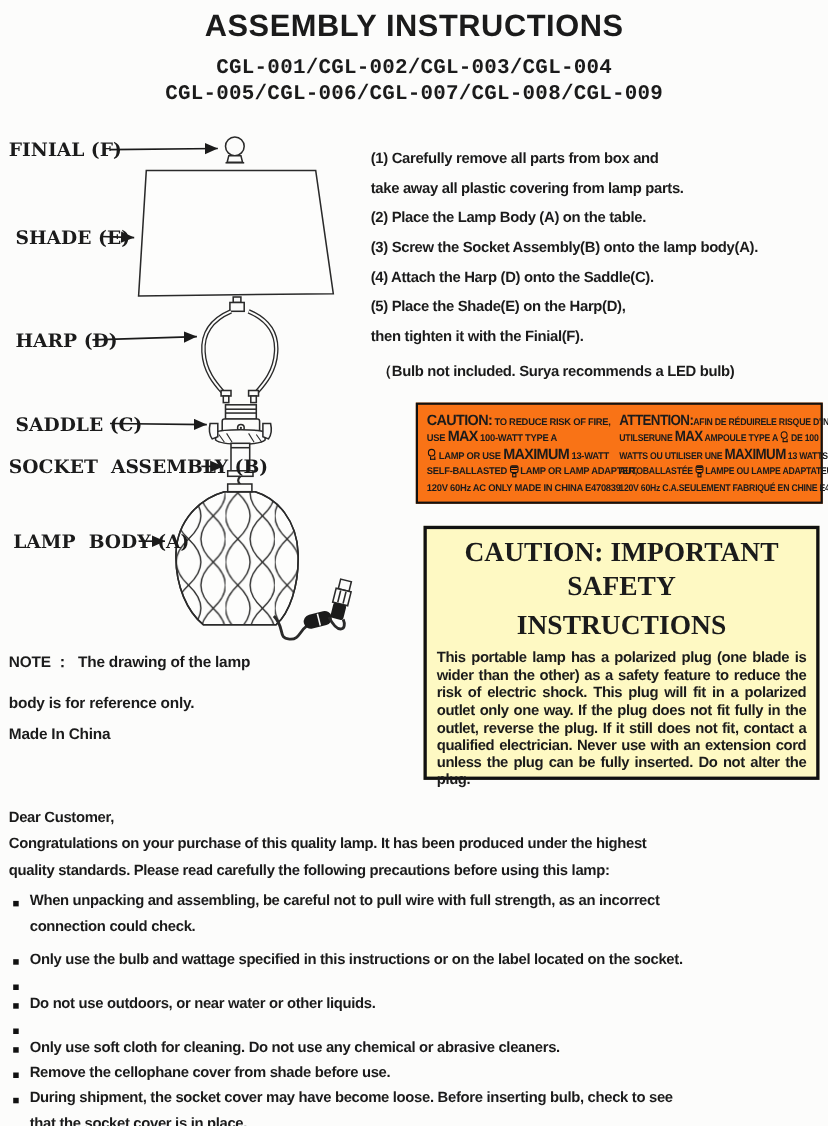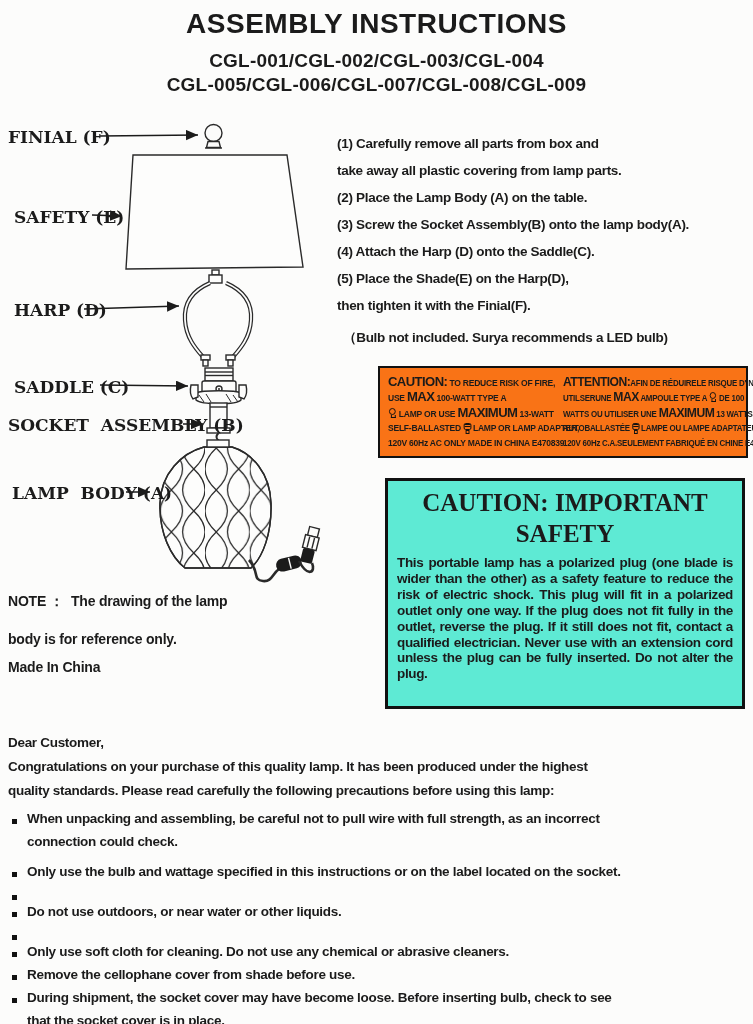--- a/index.html
+++ b/index.html
@@ -4,21 +4,21 @@
 <style>
   html,body{margin:0;padding:0;background:#e8e8e8;}
   .page{
     position:relative;width:753px;height:1024px;margin:0 auto;
     background:#fcfcfb;color:#1b1b1b;overflow:hidden;
     font-family:"Liberation Sans",sans-serif;font-weight:bold;
   }
   
   .title{position:absolute;top:8px;left:0;width:753px;text-align:center;
     font-size:28px;letter-spacing:0.5px;}
-  .models{position:absolute;left:0;width:753px;text-align:center;font-size:19px;letter-spacing:0.2px;}
+  .models{position:absolute;left:0;width:753px;text-align:center;font-size:19px;letter-spacing:0.2px;font-family:Liberation Mono, monospace;}
   .m1{top:50px;} .m2{top:74px;}
   
   .plabel{position:absolute;font-family:"DejaVu Serif","Liberation Serif",serif;
     font-weight:bold;font-size:17px;white-space:pre;}
   
   .steps{position:absolute;left:337px;top:130px;width:412px;font-size:13.5px;
     letter-spacing:-0.3px;line-height:27px;white-space:nowrap;}
   .bulbnote{margin-top:5px;padding-left:6px;}
   
   .wbox{position:absolute;left:378px;top:366px;width:370px;height:92px;
@@ -34,21 +34,21 @@
     border:1px solid #111;border-radius:50%;}
   .bulb-i::after{content:"";position:absolute;top:7px;left:2.5px;width:3px;height:2px;
     border:1px solid #111;border-top:none;}
   .cfl-i{display:inline-block;position:relative;width:8px;height:10px;vertical-align:-2px;}
   .cfl-i::before{content:"";position:absolute;top:0;left:0.5px;width:6px;height:5px;
     border:1px solid #111;border-radius:2px;
     background:repeating-linear-gradient(180deg,#111 0 1px,transparent 1px 2.4px);}
   .cfl-i::after{content:"";position:absolute;top:7px;left:2.5px;width:2px;height:2px;border:1px solid #111;}
   
   .sbox{position:absolute;left:385px;top:478px;width:360px;height:231px;
-    box-sizing:border-box;border:3px solid #111;background:#5eead4;}
+    box-sizing:border-box;border:3px solid #111;background:#fef9c3;}
   .shead{font-family:"Liberation Serif","DejaVu Serif",serif;font-weight:bold;
     text-align:center;font-size:25px;line-height:31px;margin-top:6px;}
   .shead2{font-family:"Liberation Serif","DejaVu Serif",serif;font-weight:bold;
     text-align:center;font-size:25px;line-height:31px;margin-top:4px;}
   .sbody{margin:6px 9px 0 9px;font-size:13.5px;letter-spacing:-0.35px;
     line-height:15.9px;text-align:justify;}
   
   .noteline{position:absolute;left:8px;font-size:14px;letter-spacing:-0.2px;white-space:pre;}
   
   .customer{position:absolute;left:8px;top:731px;width:742px;font-size:13.5px;
@@ -147,21 +147,21 @@
       <line x1="100" y1="136" x2="198" y2="135" marker-end="url(#ah)"></line>
       <line x1="92" y1="215" x2="122" y2="216" marker-end="url(#ah)"></line>
       <line x1="84" y1="309" x2="179" y2="306" marker-end="url(#ah)"></line>
       <line x1="100" y1="385" x2="188" y2="386" marker-end="url(#ah)"></line>
       <line x1="183" y1="424" x2="203" y2="424" marker-end="url(#ah)"></line>
       <line x1="126" y1="492" x2="150" y2="492" marker-end="url(#ah)"></line>
     </g>
   </svg>
 
   <div class="plabel" style="left:8px;top:127px">FINIAL (F)</div>
-  <div class="plabel" style="left:14px;top:207px">SAFETY (E)</div>
+  <div class="plabel" style="left:14px;top:207px">SHADE (E)</div>
   <div class="plabel" style="left:14px;top:300px">HARP (D)</div>
   <div class="plabel" style="left:14px;top:377px">SADDLE (C)</div>
   <div class="plabel" style="left:8px;top:415px">SOCKET  ASSEMBLY (B)</div>
   <div class="plabel" style="left:12px;top:483px">LAMP  BODY (A)</div>
 
   <div class="steps">
     <div>(1) Carefully remove all parts from box and</div>
     <div>take away all plastic covering from lamp parts.</div>
     <div>(2) Place the Lamp Body (A) on the table.</div>
     <div>(3) Screw the Socket Assembly(B) onto the lamp body(A).</div>
@@ -183,20 +183,21 @@
       <div><span class="wbig">ATTENTION:</span><span>AFIN DE RÉDUIRELE RISQUE D'INCENDE,</span></div>
       <div><span>UTILSERUNE </span><span class="wbig">MAX</span><span> AMPOULE TYPE A  </span><span class="bulb-i"></span><span>  DE 100</span></div>
       <div><span>WATTS OU UTILISER UNE </span><span class="wbig">MAXIMUM</span><span> 13 WATTS</span></div>
       <div><span>AUTOBALLASTÉE </span><span class="cfl-i"></span><span> LAMPE OU LAMPE ADAPTATEUR.</span></div>
       <div>120V 60Hz C.A.SEULEMENT FABRIQUÉ EN CHINE E470839</div>
     </div>
   </div>
 
   <div class="sbox">
     <div class="shead">CAUTION: IMPORTANT SAFETY</div>
+    <div class="shead2">INSTRUCTIONS</div>
     <div class="sbody">This portable lamp has a polarized plug (one blade is wider than the other) as a safety feature to reduce the risk of electric shock. This plug will fit in a polarized outlet only one way. If the plug does not fit fully in the outlet, reverse the plug. If it still does not fit, contact a qualified electrician. Never use with an extension cord unless the plug can be fully inserted. Do not alter the plug.</div>
   </div>
 
   <div class="noteline" style="top:593px">NOTE ：  The drawing of the lamp</div>
   <div class="noteline" style="top:631px">body is for reference only.</div>
   <div class="noteline" style="top:659px">Made In China</div>
 
   <div class="customer">
     <div>Dear Customer,</div>
     <div>Congratulations on your purchase of this quality lamp. It has been produced under the highest</div>

